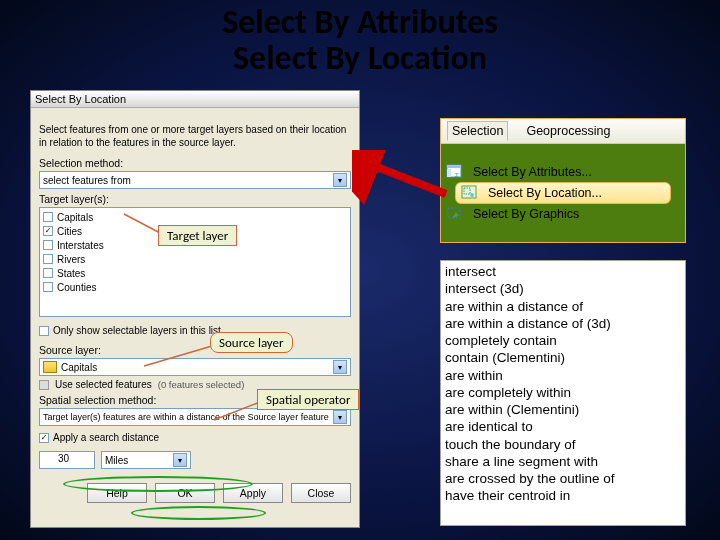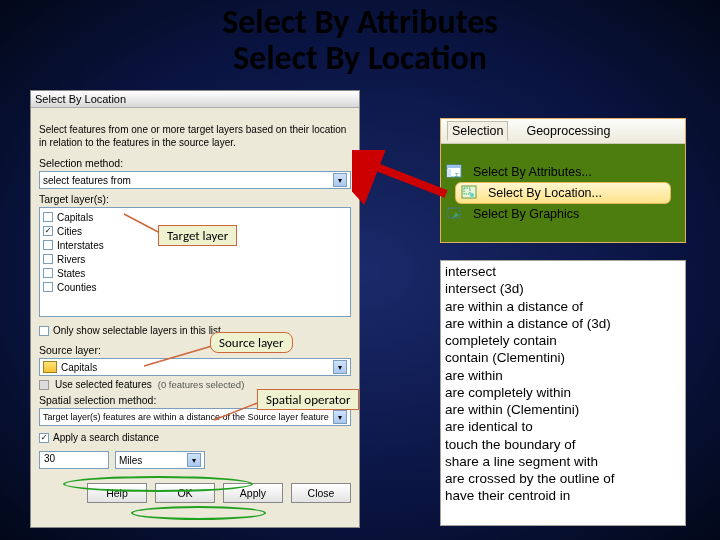--- a/index.html
+++ b/index.html
@@ -33,21 +33,21 @@
   .smallchk-row { display:flex; align-items:center; gap:4px; font-size:10px; margin:8px 0; filter: blur(0.15px);}
   .src-row { display:flex; align-items:center; gap:4px; }
   .src-icon { width:14px; height:12px; background:linear-gradient(#ffe47a,#f4c430); border:1px solid #a07d1d;}
   .feat-row { display:flex; align-items:center; gap:6px; font-size:10px; margin:3px 0;}
   .graychk { width:10px; height:10px; border:1px solid #999; background:#ddd;}
   .feat-info { color:#555; font-size: 9.5px;}
   .oval { position:absolute; border:2px solid #1fa01f; border-radius:50%; pointer-events:none;}
   .ssm { display:flex; align-items:center; gap:4px;}
   .ssm .combo { flex:1;}
   .dist-row { display:flex; align-items:center; gap:6px; margin-top:4px;}
-  .num { width:70px; height:18px; background:#fff; border:1px solid #7b9ebd; font-size:10px; padding:1px 4px;}
+  .num { width:56px; height:18px; background:#fff; border:1px solid #7b9ebd; font-size:10px; padding:1px 18px;}
   .unit { width:90px; }
   .btnbar { display:flex; gap:8px; justify-content:flex-end; margin-top:14px;}
   .btn { min-width:60px; height:20px; background:linear-gradient(#fff,#e3e3e3); border:1px solid #888; font-size:10.5px; display:flex; align-items:center; justify-content:center; padding:0 8px;}
 
   
   .callout { position:absolute; background:#eef2cf; border:1px solid #d0663b; font-size:13px; font-family:Calibri,sans-serif; padding:2px 8px; color:#000; z-index:5;}
 
   
   .arrow-svg { position:absolute; pointer-events:none; z-index:4;}
 

